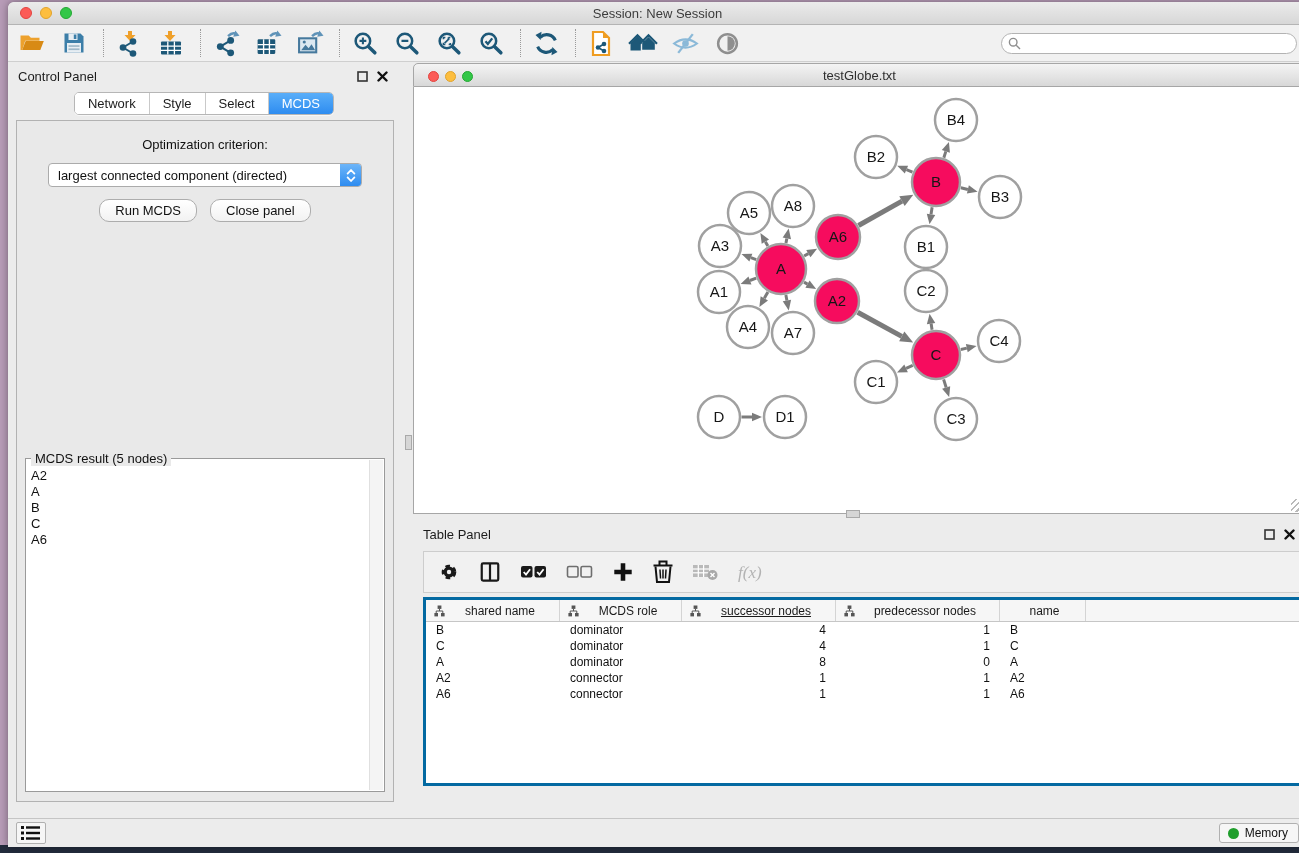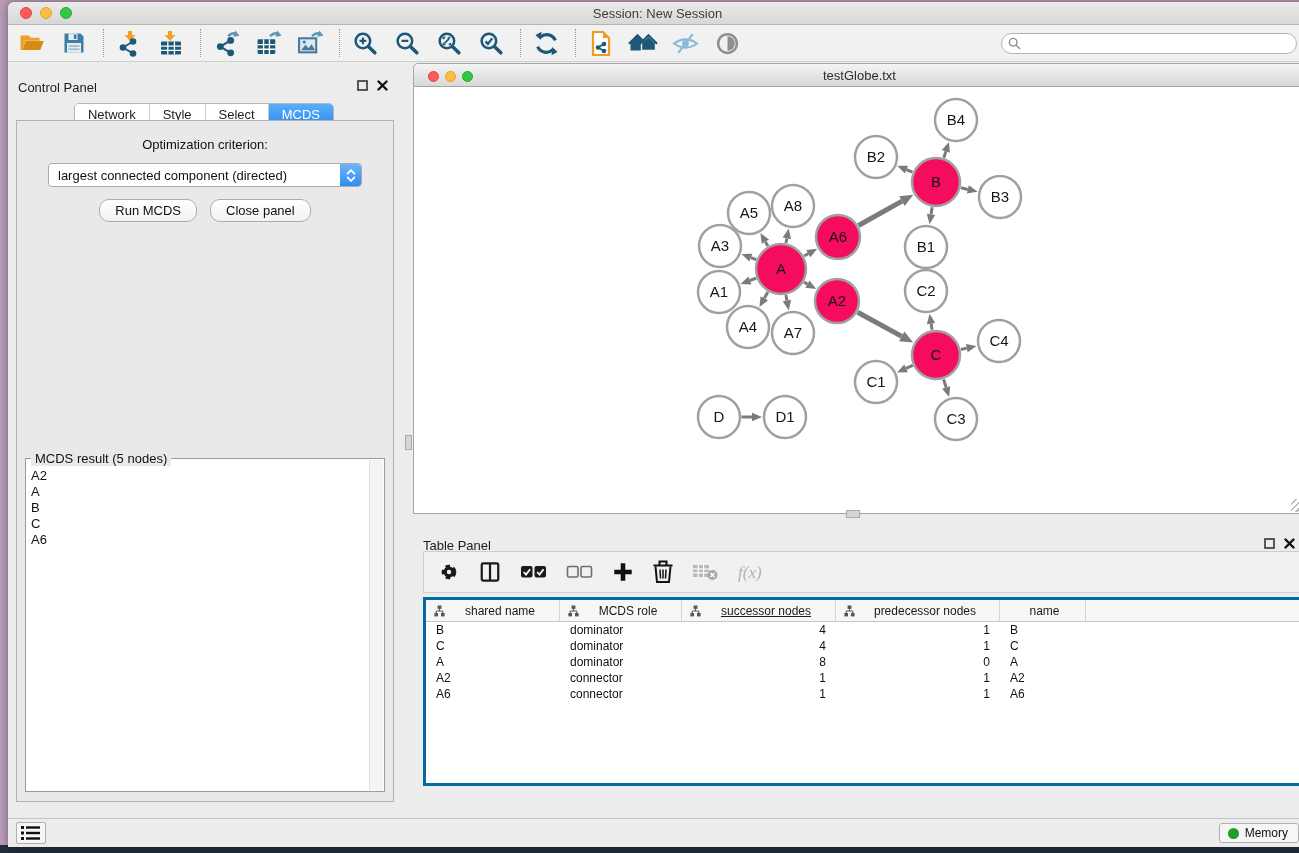--- a/index.html
+++ b/index.html
@@ -27,21 +27,21 @@
   .tbsep { width:0; height:28px; border-left:1px dotted #9a9a9a; margin:0 10px 0 2px; }
   .search-box { margin-left:auto; margin-right:10px; width:296px; height:21px; background:#fff;
     border:1px solid #b3b3b3; border-radius:11px; display:flex; align-items:center; padding-left:6px; }
   .search-box input { border:none; outline:none; flex:1; font-size:12px; background:transparent; margin-left:4px; }
 
   
   .content { position:relative; height:756px; }
 
   
   .control-panel { position:absolute; left:0; top:0; width:392px; height:756px; }
-  .panel-header { display:flex; align-items:flex-start; padding:7px 12px 4px 10px;margin-top:11px; }
+  .panel-header { display:flex; align-items:center; padding:7px 12px 4px 10px; }
   .panel-title { font-size:13px; color:#1c1c1c; }
   .panel-header .sp { flex:1; }
   .hdr-ic { margin-left:9px; cursor:pointer; display:flex; }
   .seg-row { display:flex; justify-content:center; margin-top:4px; }
   .segctl { display:inline-flex; border:1px solid #b6b6b6; border-radius:5px; overflow:hidden; background:#fff; box-shadow:0 1px 0 rgba(255,255,255,.6); }
   .seg-tab { padding:3px 13px; font-size:13px; color:#1c1c1c; background:#fff; border-right:1px solid #c9c9c9; cursor:pointer; }
   .seg-tab:last-child { border-right:none; }
   .seg-tab.selected { background:linear-gradient(#59aef9,#2e8cf0); color:#fff; }
   .cp-body { position:absolute; left:8px; top:58px; width:378px; height:682px; border:1px solid #b2b2b2; background:#e9e9e9; }
   .opt-label { text-align:center; margin-top:16px; font-size:13px; color:#111; }

